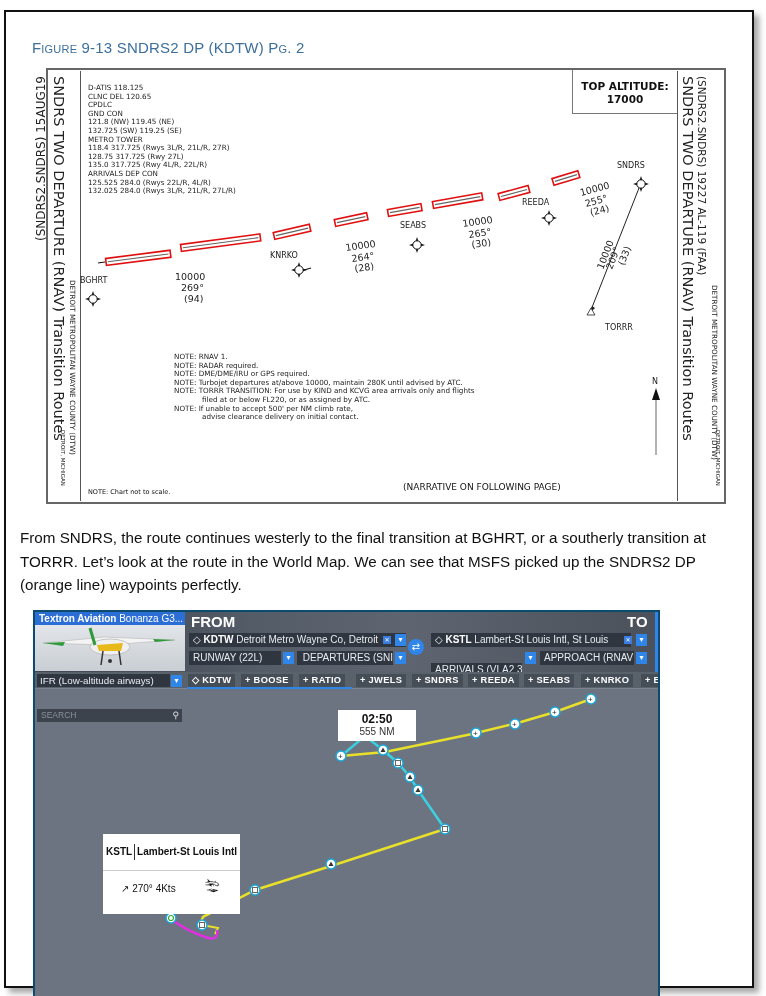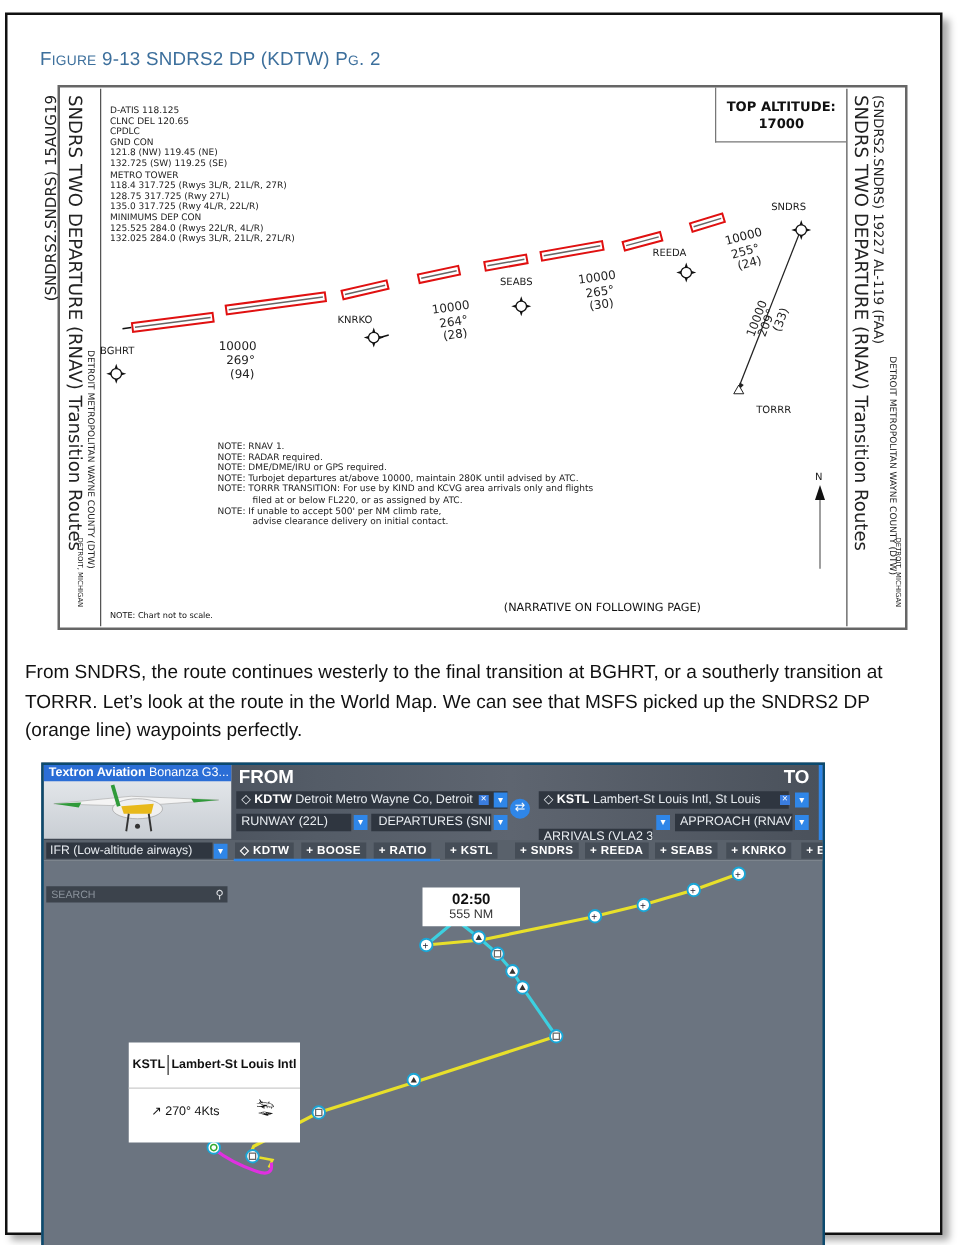--- a/index.html
+++ b/index.html
@@ -172,21 +172,21 @@
       <div>D-ATIS 118.125</div>
       <div>CLNC DEL 120.65</div>
       <div>CPDLC</div>
       <div>GND CON</div>
       <div>121.8 (NW)   119.45 (NE)</div>
       <div>132.725 (SW)   119.25 (SE)</div>
       <div>METRO TOWER</div>
       <div>118.4  317.725 (Rwys 3L/R, 21L/R, 27R)</div>
       <div>128.75  317.725 (Rwy 27L)</div>
       <div>135.0  317.725 (Rwy 4L/R, 22L/R)</div>
-      <div>MINIMUMS DEP CON</div>
+      <div>ARRIVALS DEP CON</div>
       <div>125.525 284.0 (Rwys 22L/R, 4L/R)</div>
       <div>132.025  284.0 (Rwys 3L/R, 21L/R, 27L/R)</div>
     </div>
 
     <div class="top-alt">
       <div>TOP ALTITUDE:</div>
       <div>17000</div>
     </div>
 
 
@@ -354,21 +354,21 @@
     <div class="dd-btn" style="left:601px;top:40px;">▾</div>
 
     <div style="position:absolute;left:620px;top:0;width:5px;height:60px;background:#2f86e8;"></div>
 
     <div class="wp-bar">
       <div class="ifr-select">IFR (Low-altitude airways)</div>
       <div class="dd-btn" style="left:136px;top:3px;">▾</div>
       <div class="wp-chip" style="left:153px;">◇ KDTW</div>
       <div class="wp-chip" style="left:206px;">+ BOOSE</div>
       <div class="wp-chip" style="left:264px;">+ RATIO</div>
-      <div class="wp-chip" style="left:321px;">+ KSTL</div>
+      <div class="wp-chip" style="left:321px;">+ JWELS</div>
       <div class="wp-chip" style="left:377px;">+ SNDRS</div>
       <div class="wp-chip" style="left:433px;">+ REEDA</div>
       <div class="wp-chip" style="left:489px;">+ SEABS</div>
       <div class="wp-chip" style="left:546px;">+ KNRKO</div>
       <div class="wp-chip" style="left:606px;">+ E</div>
       <div class="wp-progress"></div>
     </div>
 
     <div class="search-box">
       <span>SEARCH</span>

